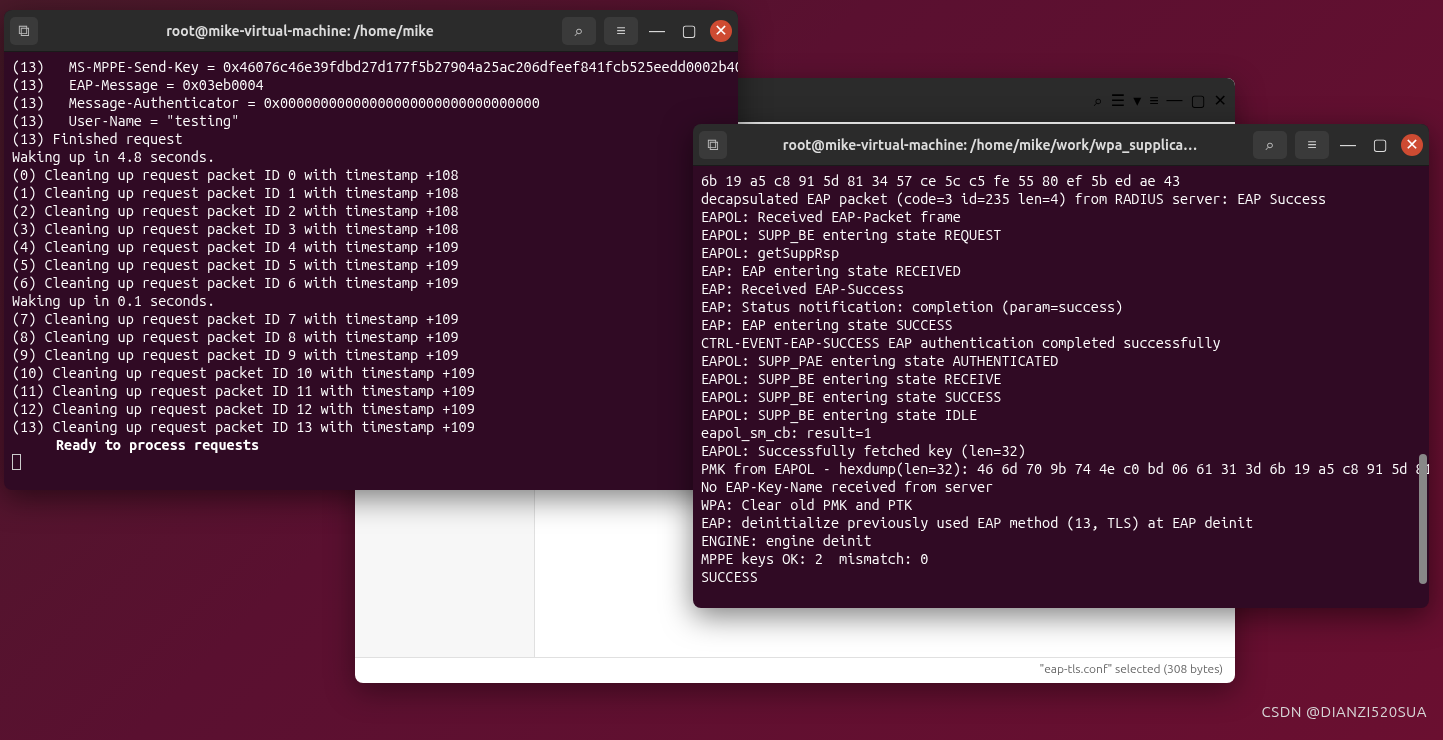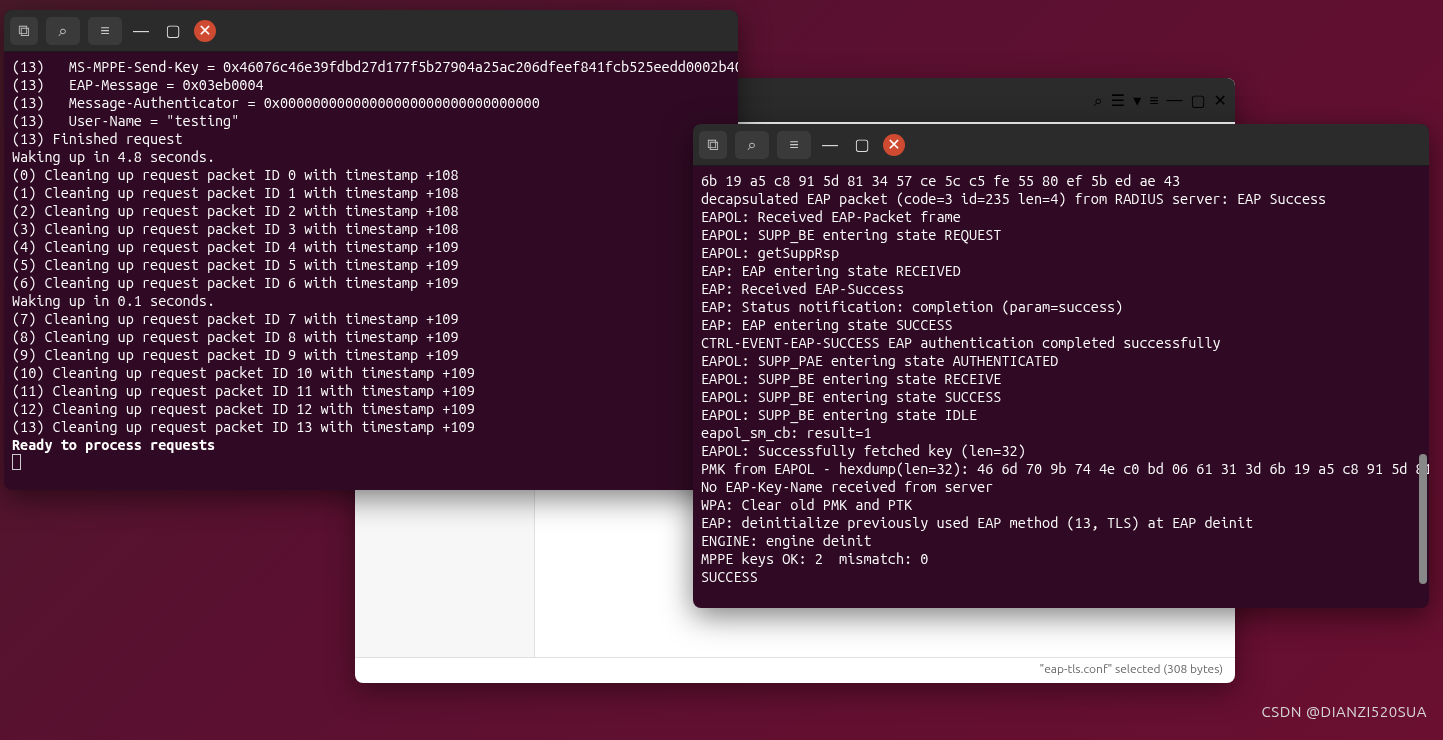--- a/index.html
+++ b/index.html
@@ -31,21 +31,21 @@
   width: 34px; height: 28px; background: #3a3a3a; border-radius: 5px;
   display:flex; align-items:center; justify-content:center; color:#ccc;
 }
 .titlebar .winbtn { width:22px; height:22px; border-radius:50%; display:flex;align-items:center;justify-content:center;color:#ddd;}
 .titlebar .winbtn.close{ background:#ce4b32; color:#fff;}
 .term-body {
   flex:1; padding: 6px 8px; font-family: "Ubuntu Mono", monospace;
   font-size: 14.5px; line-height: 18px; color: #fff; white-space: pre;
   overflow:hidden;
 }
-.term-body .bold { font-weight: bold; }
+.term-body .bold { font-weight: bold; margin-left: 44px; }
 .cursor { display:inline-block; width:9px; height:16px; border:1px solid #ccc;}
 
 .files-window {
   position:absolute; left:355px; top:78px; width:880px; height:605px;
   background:#fff; border-radius:8px; box-shadow:0 8px 30px rgba(0,0,0,0.4);
   display:flex; flex-direction:column; overflow:hidden;
 }
 .files-titlebar{
   height:44px; background:#2b2b2b; display:flex; align-items:center;
   padding:0 8px; gap:8px;
@@ -160,20 +160,21 @@
           <div>events.c</div>
         </div>
       </div>
   </div>
   <div class="files-status">"eap-tls.conf" selected  (308 bytes)</div>
 </div>
 
 <div class="term-window" style="left:4px; top:10px; width:734px; height:480px;">
   <div class="titlebar">
     <div class="tab-btn">⧉</div>
+    <div class="title">root@mike-virtual-machine: /home/mike</div>
     <div class="iconbtn">⌕</div>
     <div class="iconbtn">≡</div>
     <div class="controls">
       <div class="winbtn">—</div>
       <div class="winbtn">▢</div>
       <div class="winbtn close">✕</div>
     </div>
   </div>
   <div class="term-body" id="term1-body">(13)   MS-MPPE-Send-Key = 0x46076c46e39fdbd27d177f5b27904a25ac206dfeef841fcb525eedd0002b4043
 (13)   EAP-Message = 0x03eb0004
@@ -196,20 +197,21 @@
 (11) Cleaning up request packet ID 11 with timestamp +109
 (12) Cleaning up request packet ID 12 with timestamp +109
 (13) Cleaning up request packet ID 13 with timestamp +109
 <span class="bold">Ready to process requests</span>
 <span class="cursor"></span></div>
 </div>
 
 <div class="term-window" style="left:693px; top:124px; width:736px; height:484px;">
   <div class="titlebar">
     <div class="tab-btn">⧉</div>
+    <div class="title">root@mike-virtual-machine: /home/mike/work/wpa_supplica…</div>
     <div class="iconbtn">⌕</div>
     <div class="iconbtn">≡</div>
     <div class="controls">
       <div class="winbtn">—</div>
       <div class="winbtn">▢</div>
       <div class="winbtn close">✕</div>
     </div>
   </div>
   <div class="term-body" id="term2-body">6b 19 a5 c8 91 5d 81 34 57 ce 5c c5 fe 55 80 ef 5b ed ae 43
 decapsulated EAP packet (code=3 id=235 len=4) from RADIUS server: EAP Success

